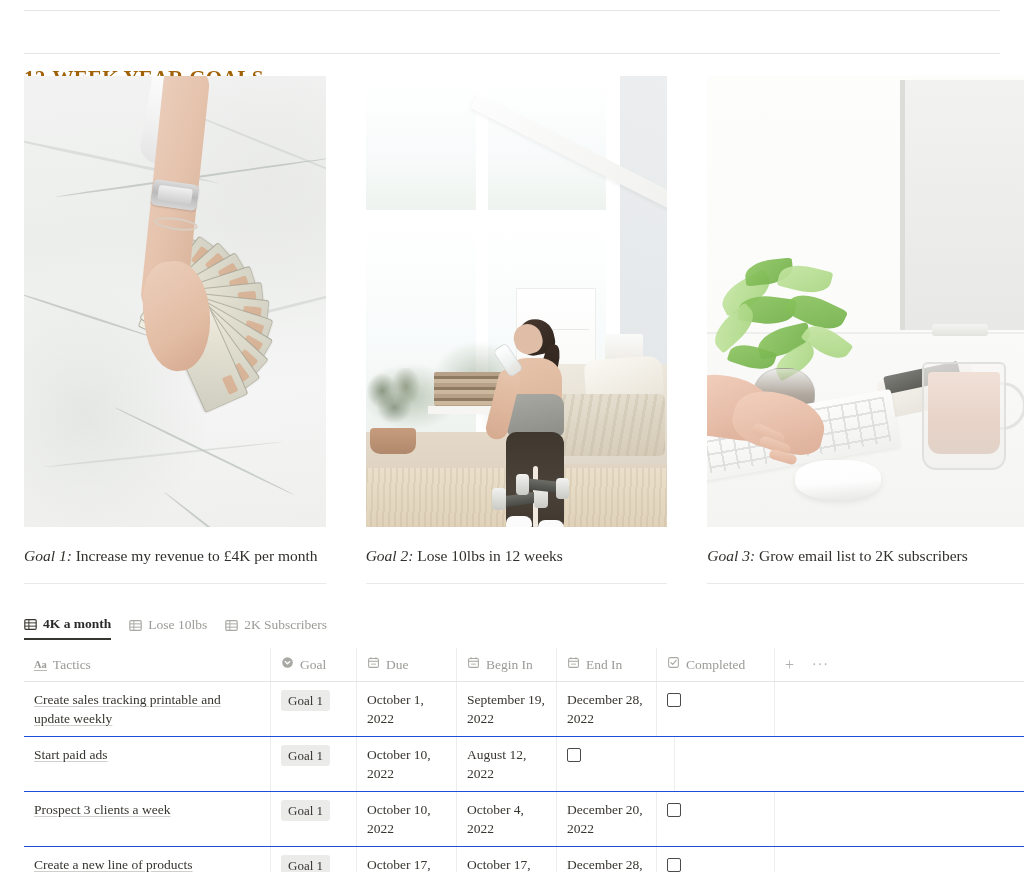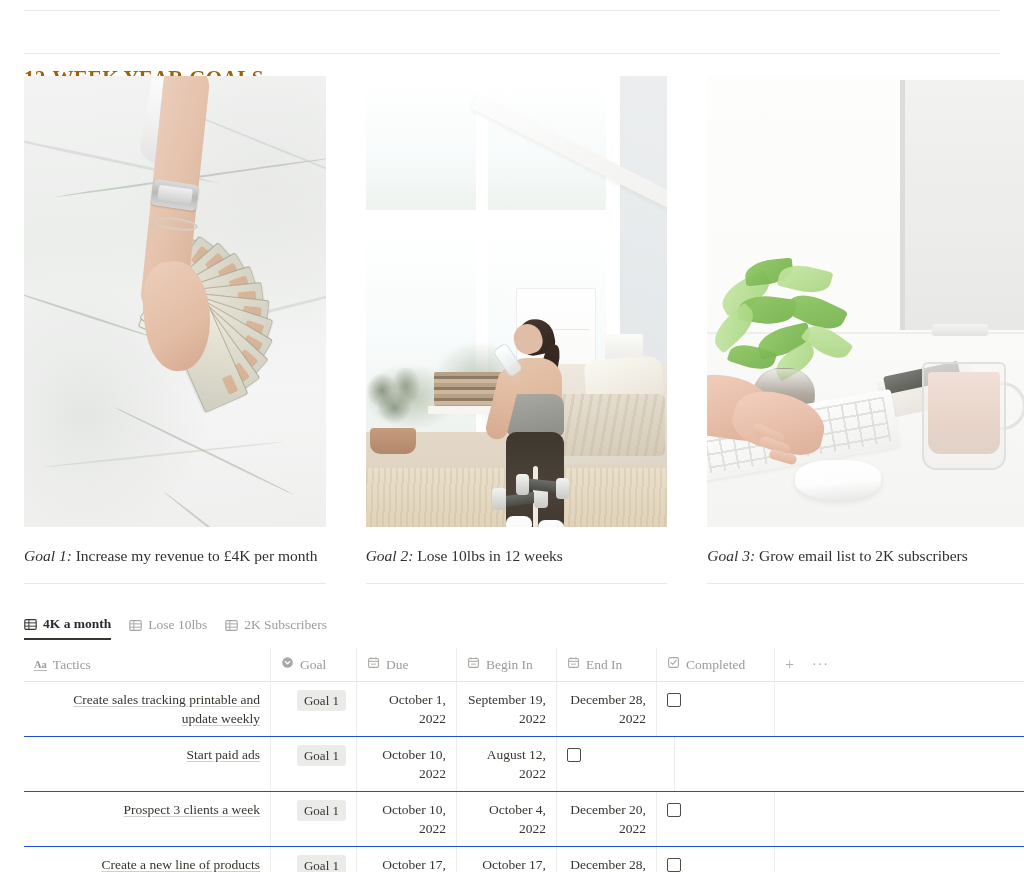--- a/index.html
+++ b/index.html
@@ -288,21 +288,21 @@
   .tab { display:flex; align-items:center; gap:6px; padding-bottom:6px; cursor:pointer; }
   .tab .tab-label { font-size:13.5px; color:#9b9b97; font-family:"Liberation Serif","DejaVu Serif",serif; }
   .tab.active .tab-label { color:#2b2b2b; font-weight:700; }
   .tab.active { border-bottom:2px solid #37352f; }
   .tbl-icon { width:13px; height:13px; display:block; }
 
   
   .table { position:absolute; left:24px; top:648px; width:1000px; }
   .trow { display:flex; border-bottom:1px solid #1d4ed8; }
   .trow.head { border-bottom:1px solid #e4e4e2; }
-  .tcell { padding:8px 10px; border-right:1px solid #ededeb; font-size:13.5px; line-height:19px; color:#37352f;text-align:right; }
+  .tcell { padding:8px 10px; border-right:1px solid #ededeb; font-size:13.5px; line-height:19px; color:#37352f; }
   .tcell:last-child { border-right:none; }
   .c-tactics { width:247px; }
   .c-goal    { width:86px; }
   .c-due     { width:100px; }
   .c-begin   { width:100px; }
   .c-end     { width:100px; }
   .c-done    { width:118px; }
   .c-extra   { width:249px; border-right:none; }
   .trow.head .tcell { color:#9b9b97; display:flex; align-items:center; gap:6px; padding-top:7px; padding-bottom:7px; }
   .trow.body .tcell { min-height:49px; }

